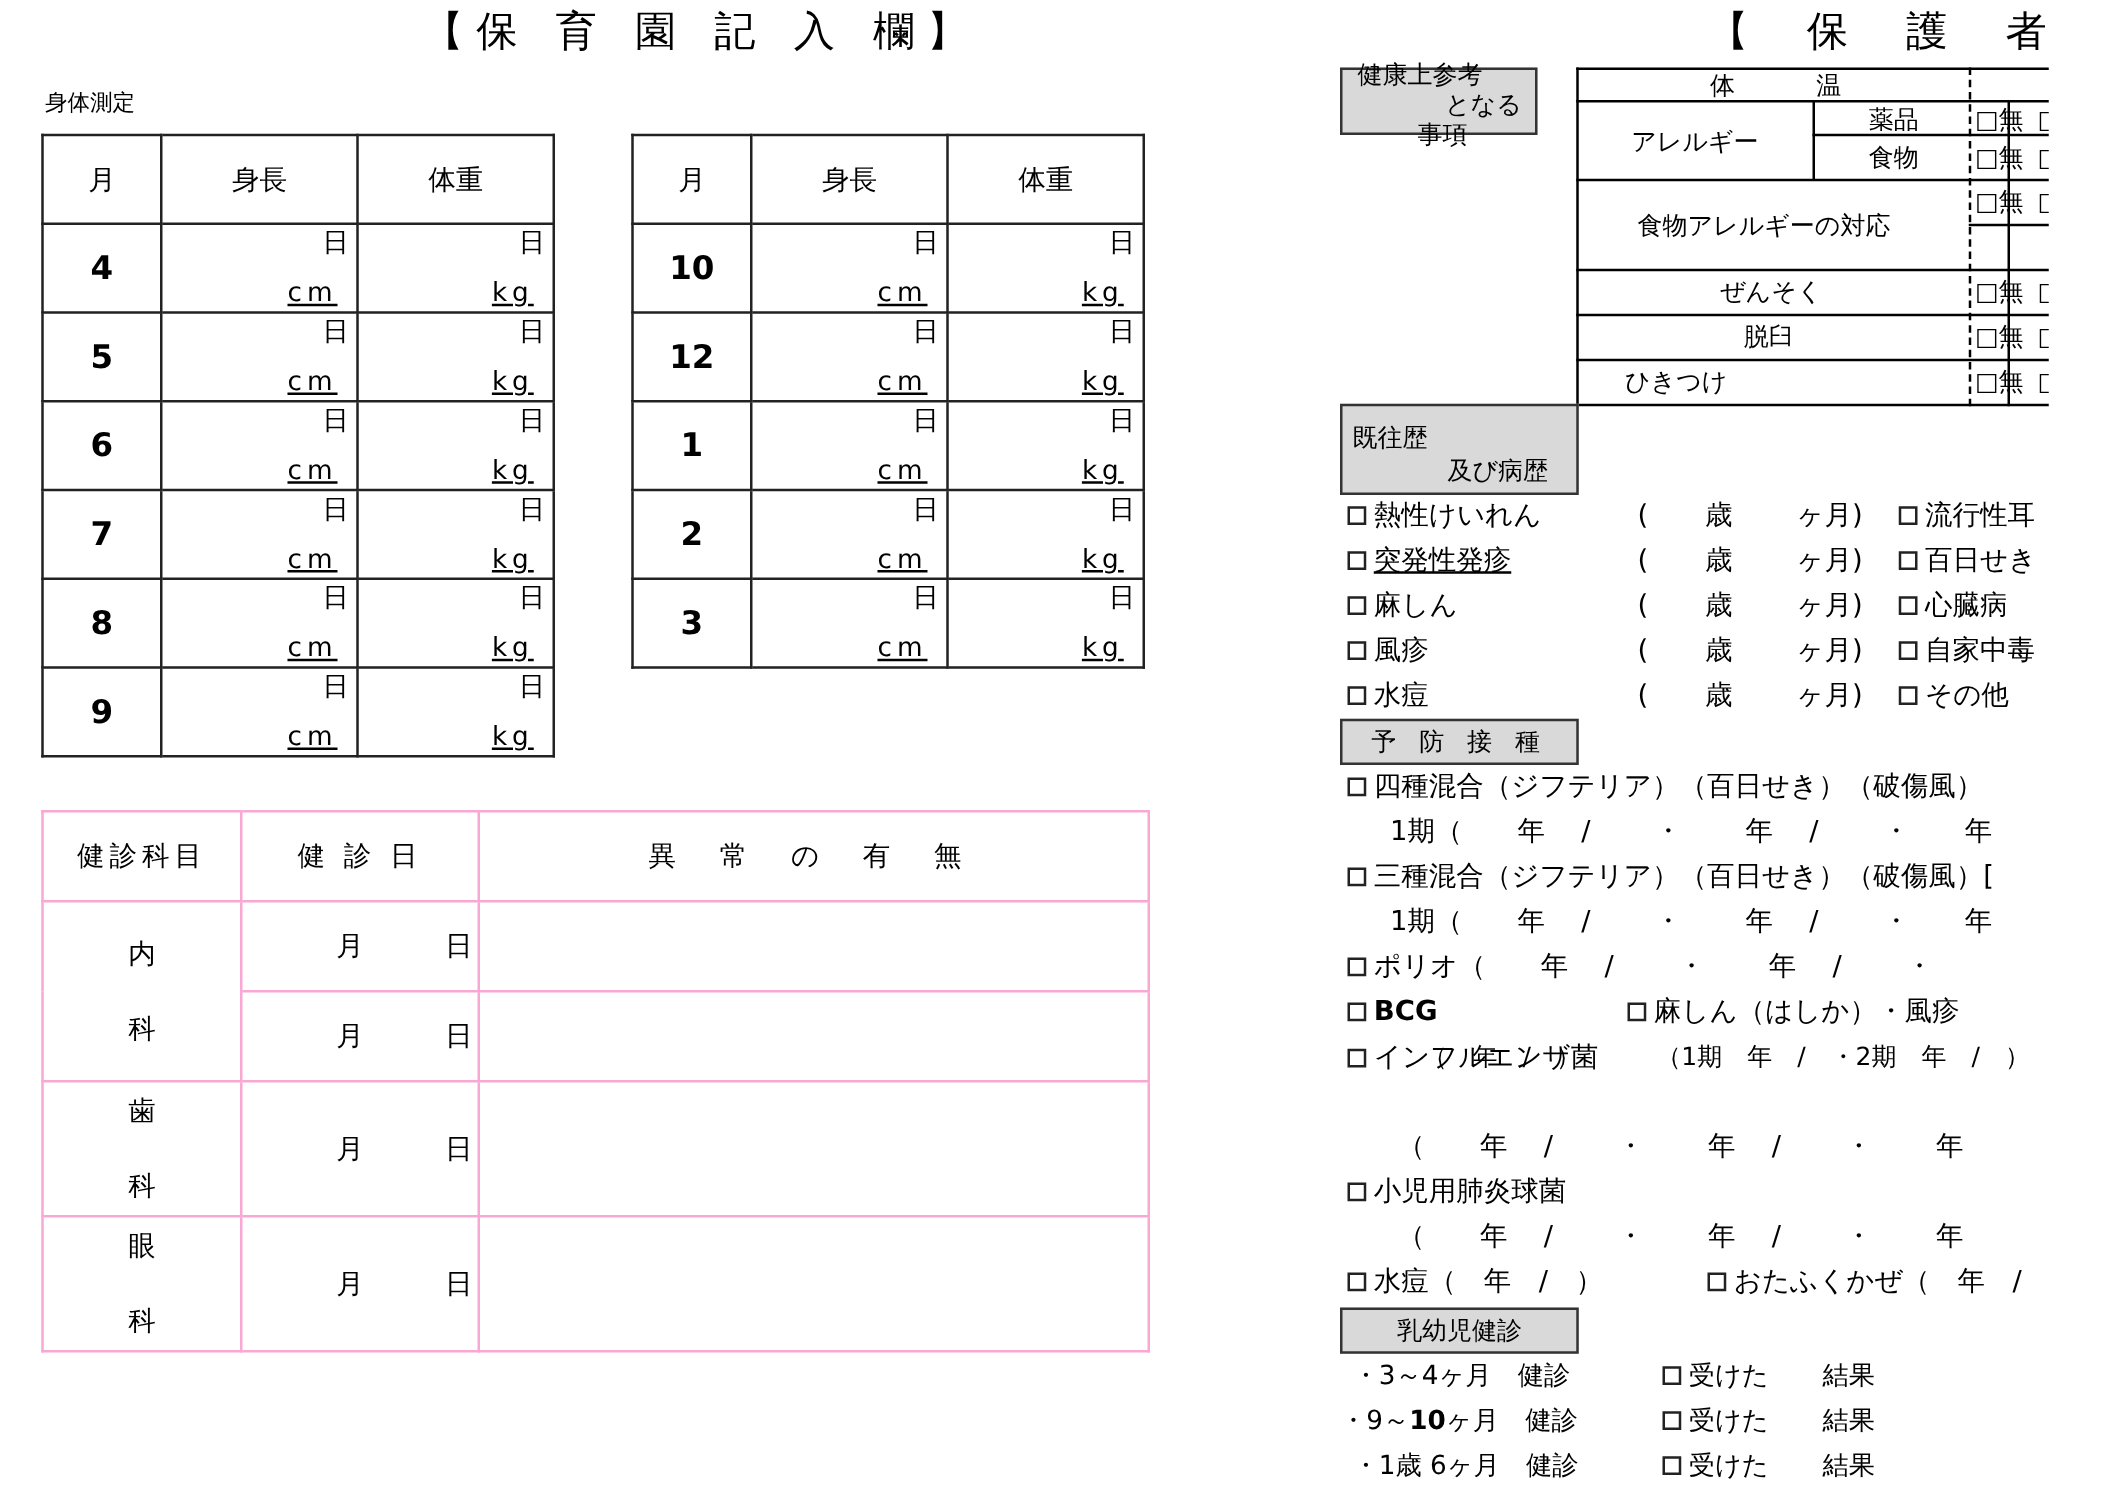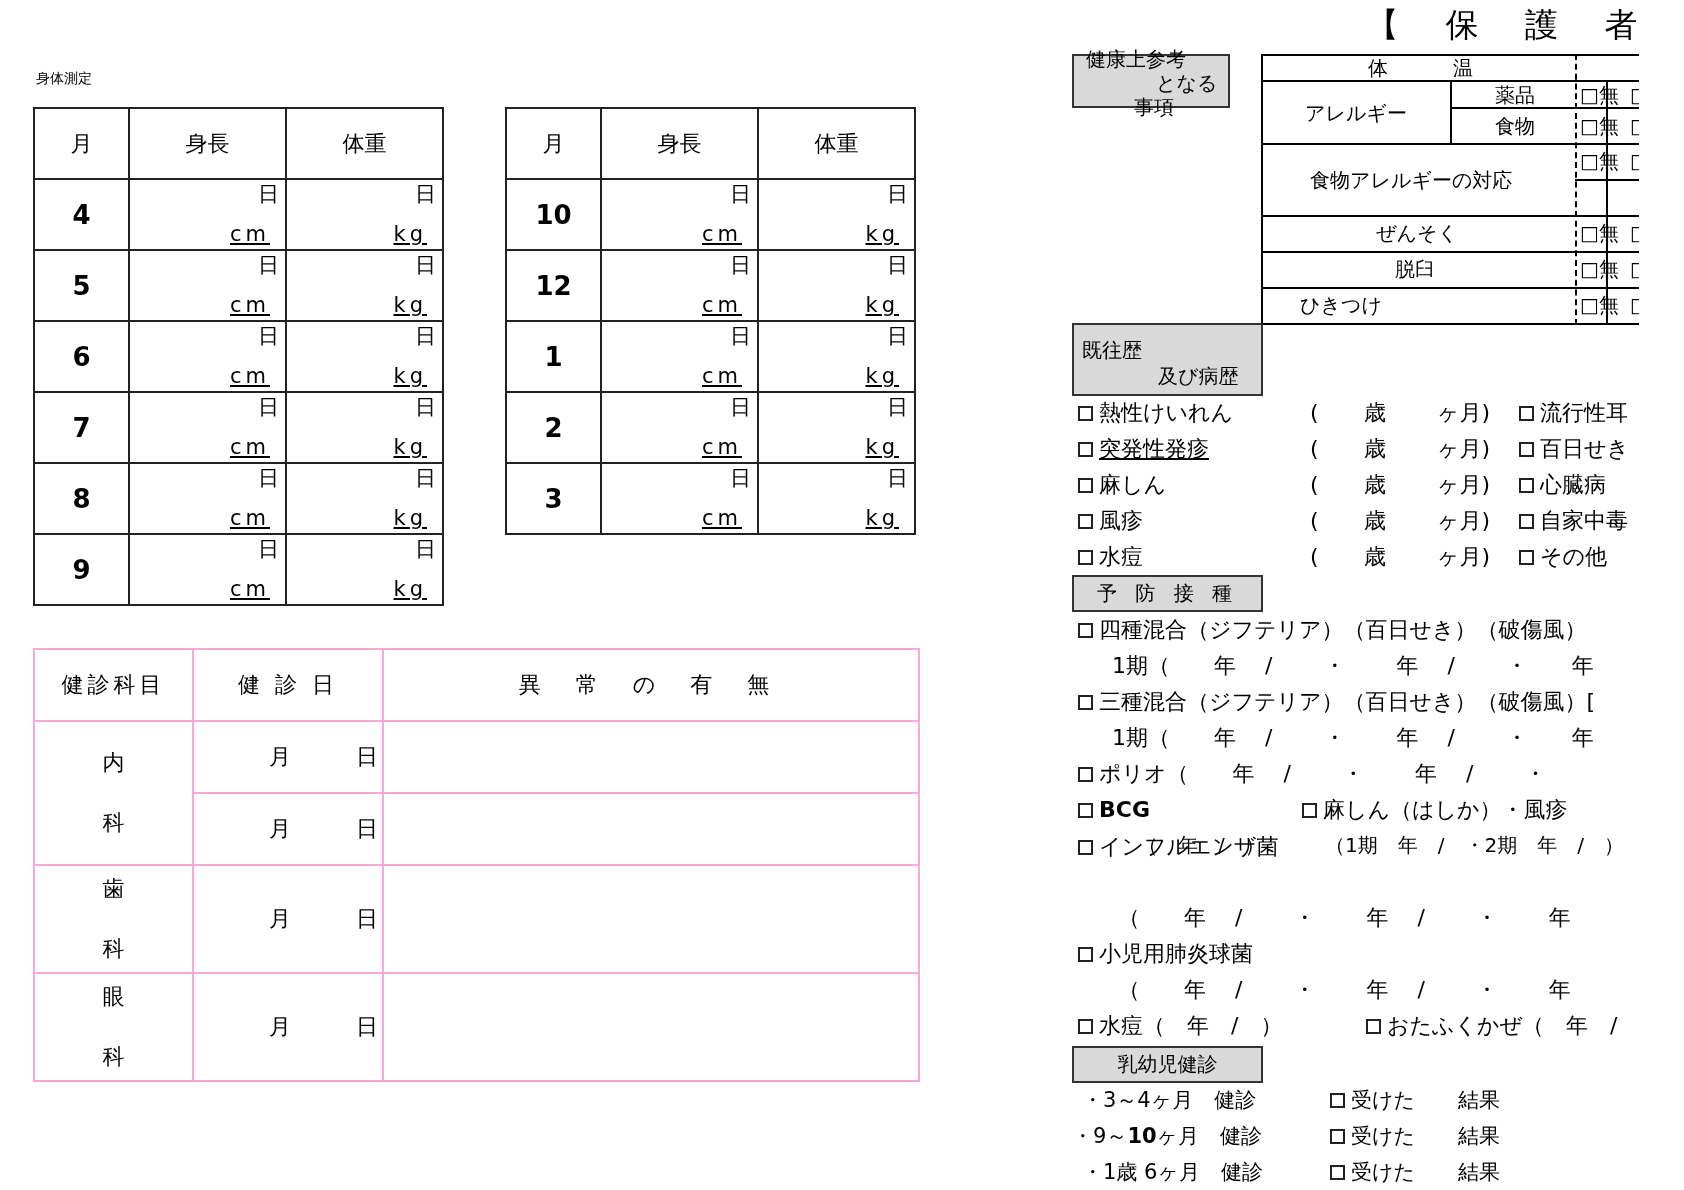--- a/index.html
+++ b/index.html
@@ -38,21 +38,22 @@
   .chkmark { font-size:20px; white-space:nowrap; }
   .row { position:absolute; font-size:22px; white-space:nowrap; line-height:1; }
   .box { display:inline-block; width:15px; height:15px; border:2px solid #222; vertical-align:-1px; margin-right:6px; box-sizing:border-box; }
   .bold { font-weight:bold; }
 </style>
 </head>
 <body>
 
 <div class="clip">
 
-  <div class="abs" style="left:36px; top:70px; font-size:14px;">身体測定</div>
+  <div class="abs title" style="left:338px; top:8px;">【保 育 園 記 入 欄】</div>
+  <div class="abs" style="left:36px; top:70px; font-size:18px;">身体測定</div>
 
   <table class="meas" style="left:33px; top:107px;">
     <colgroup>
         <col style="width:95px">
         <col style="width:157px">
         <col style="width:157px">
       </colgroup>
     <tbody>
         <tr>
       <td class="hdr">月</td>

